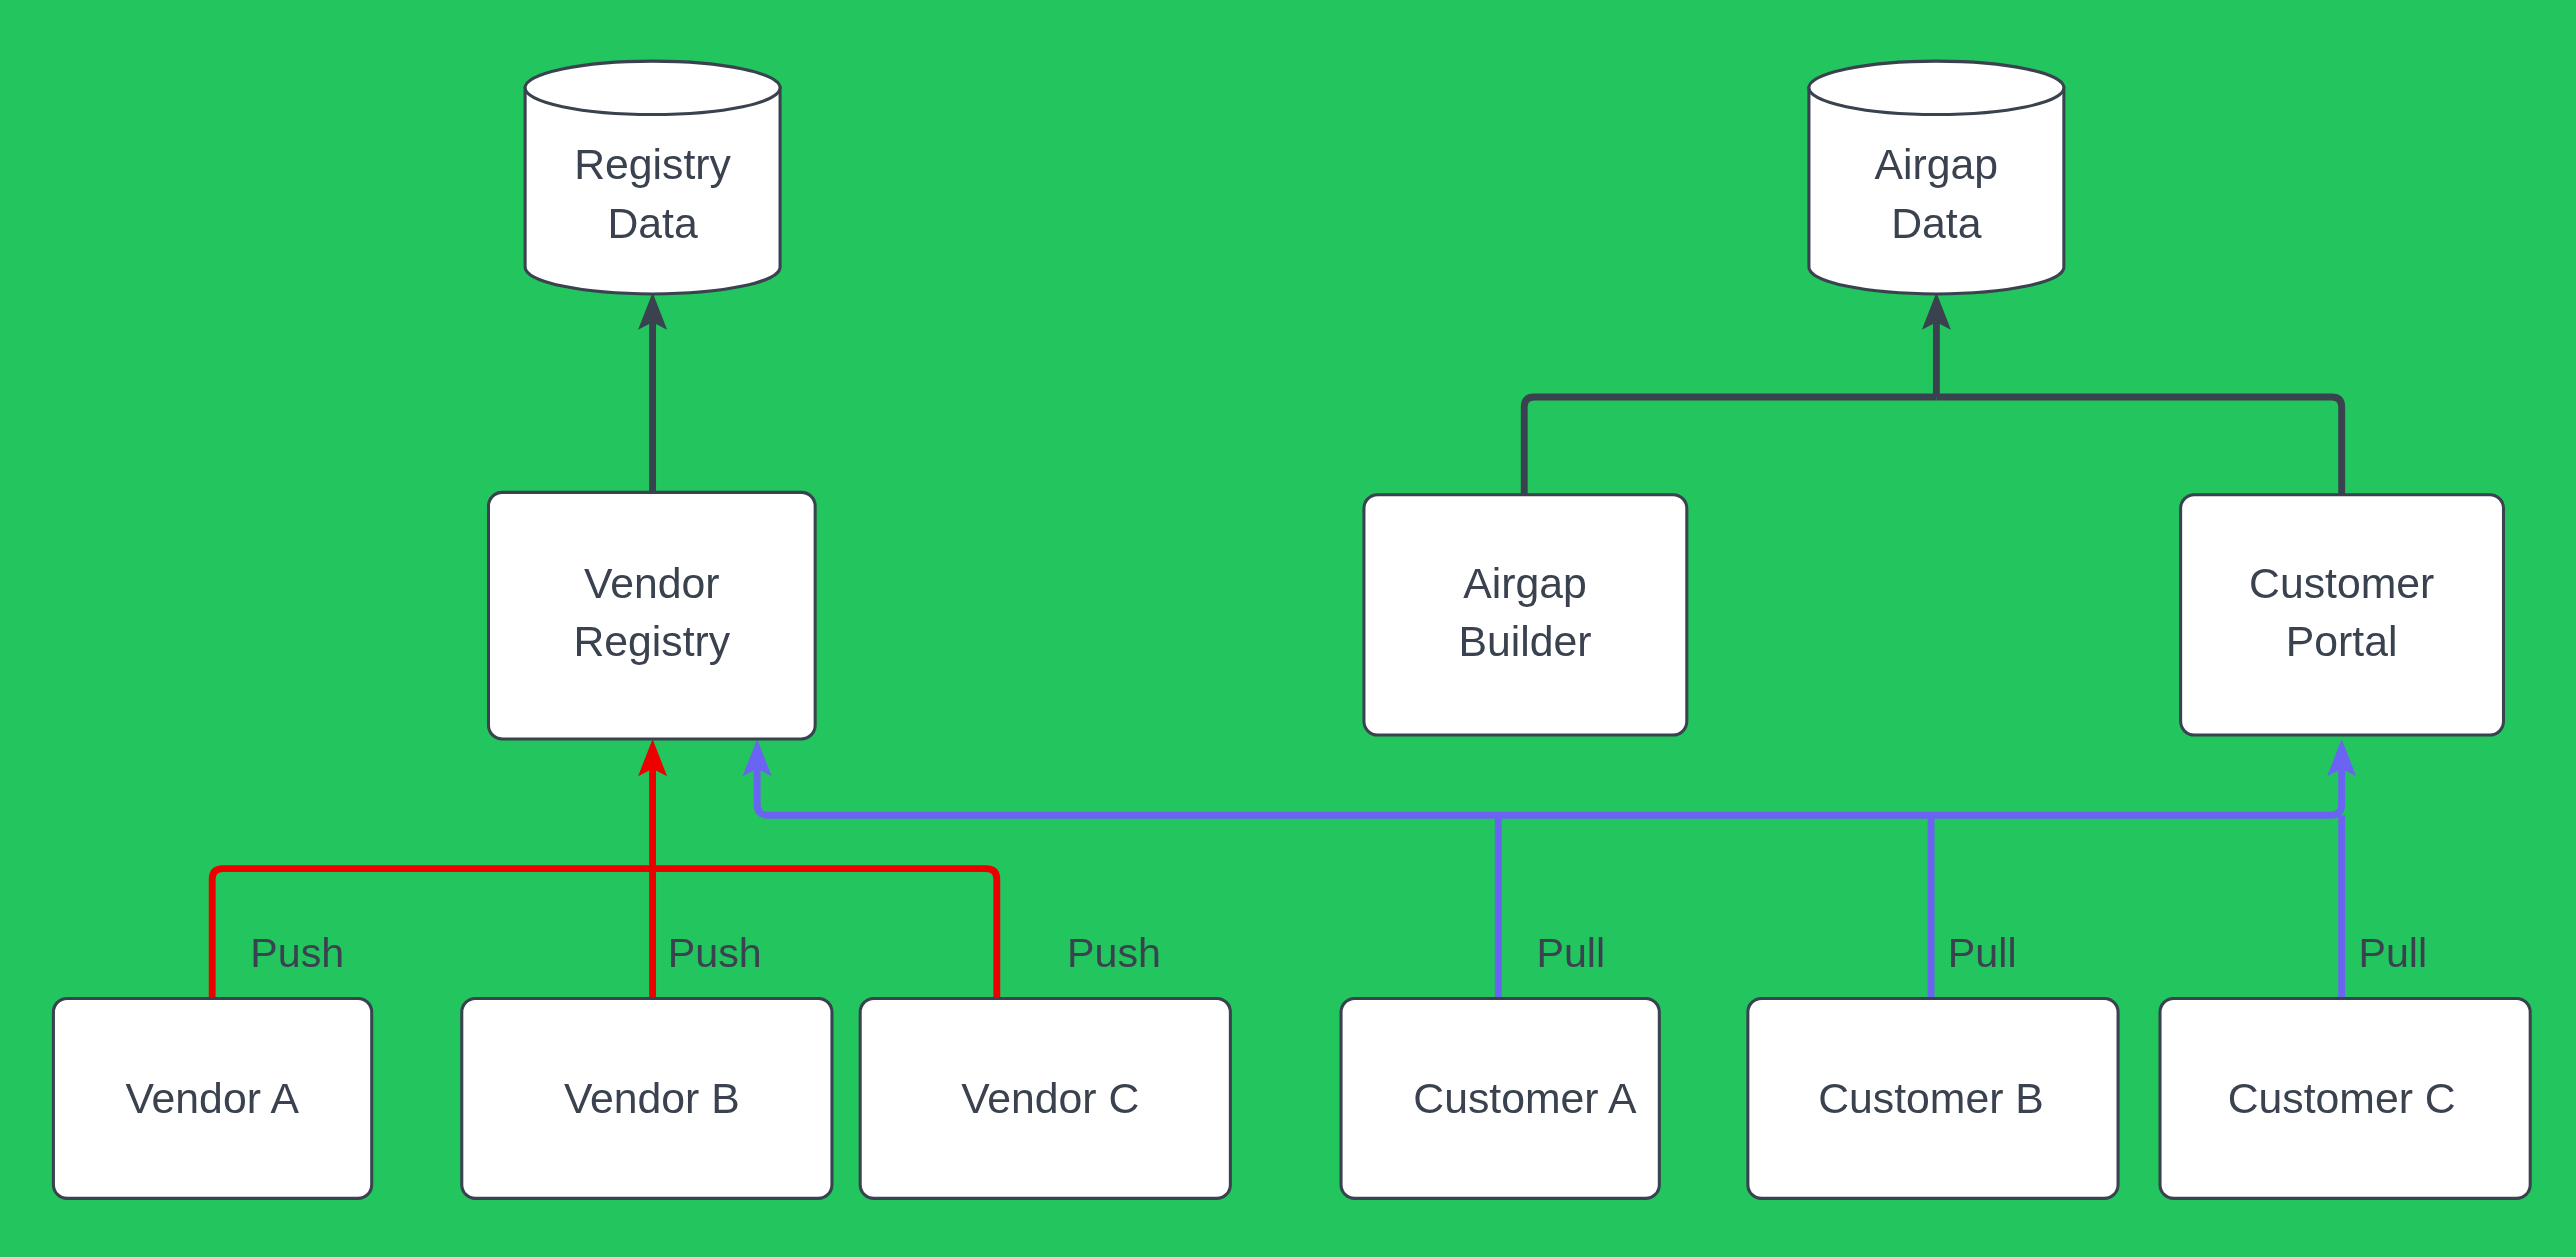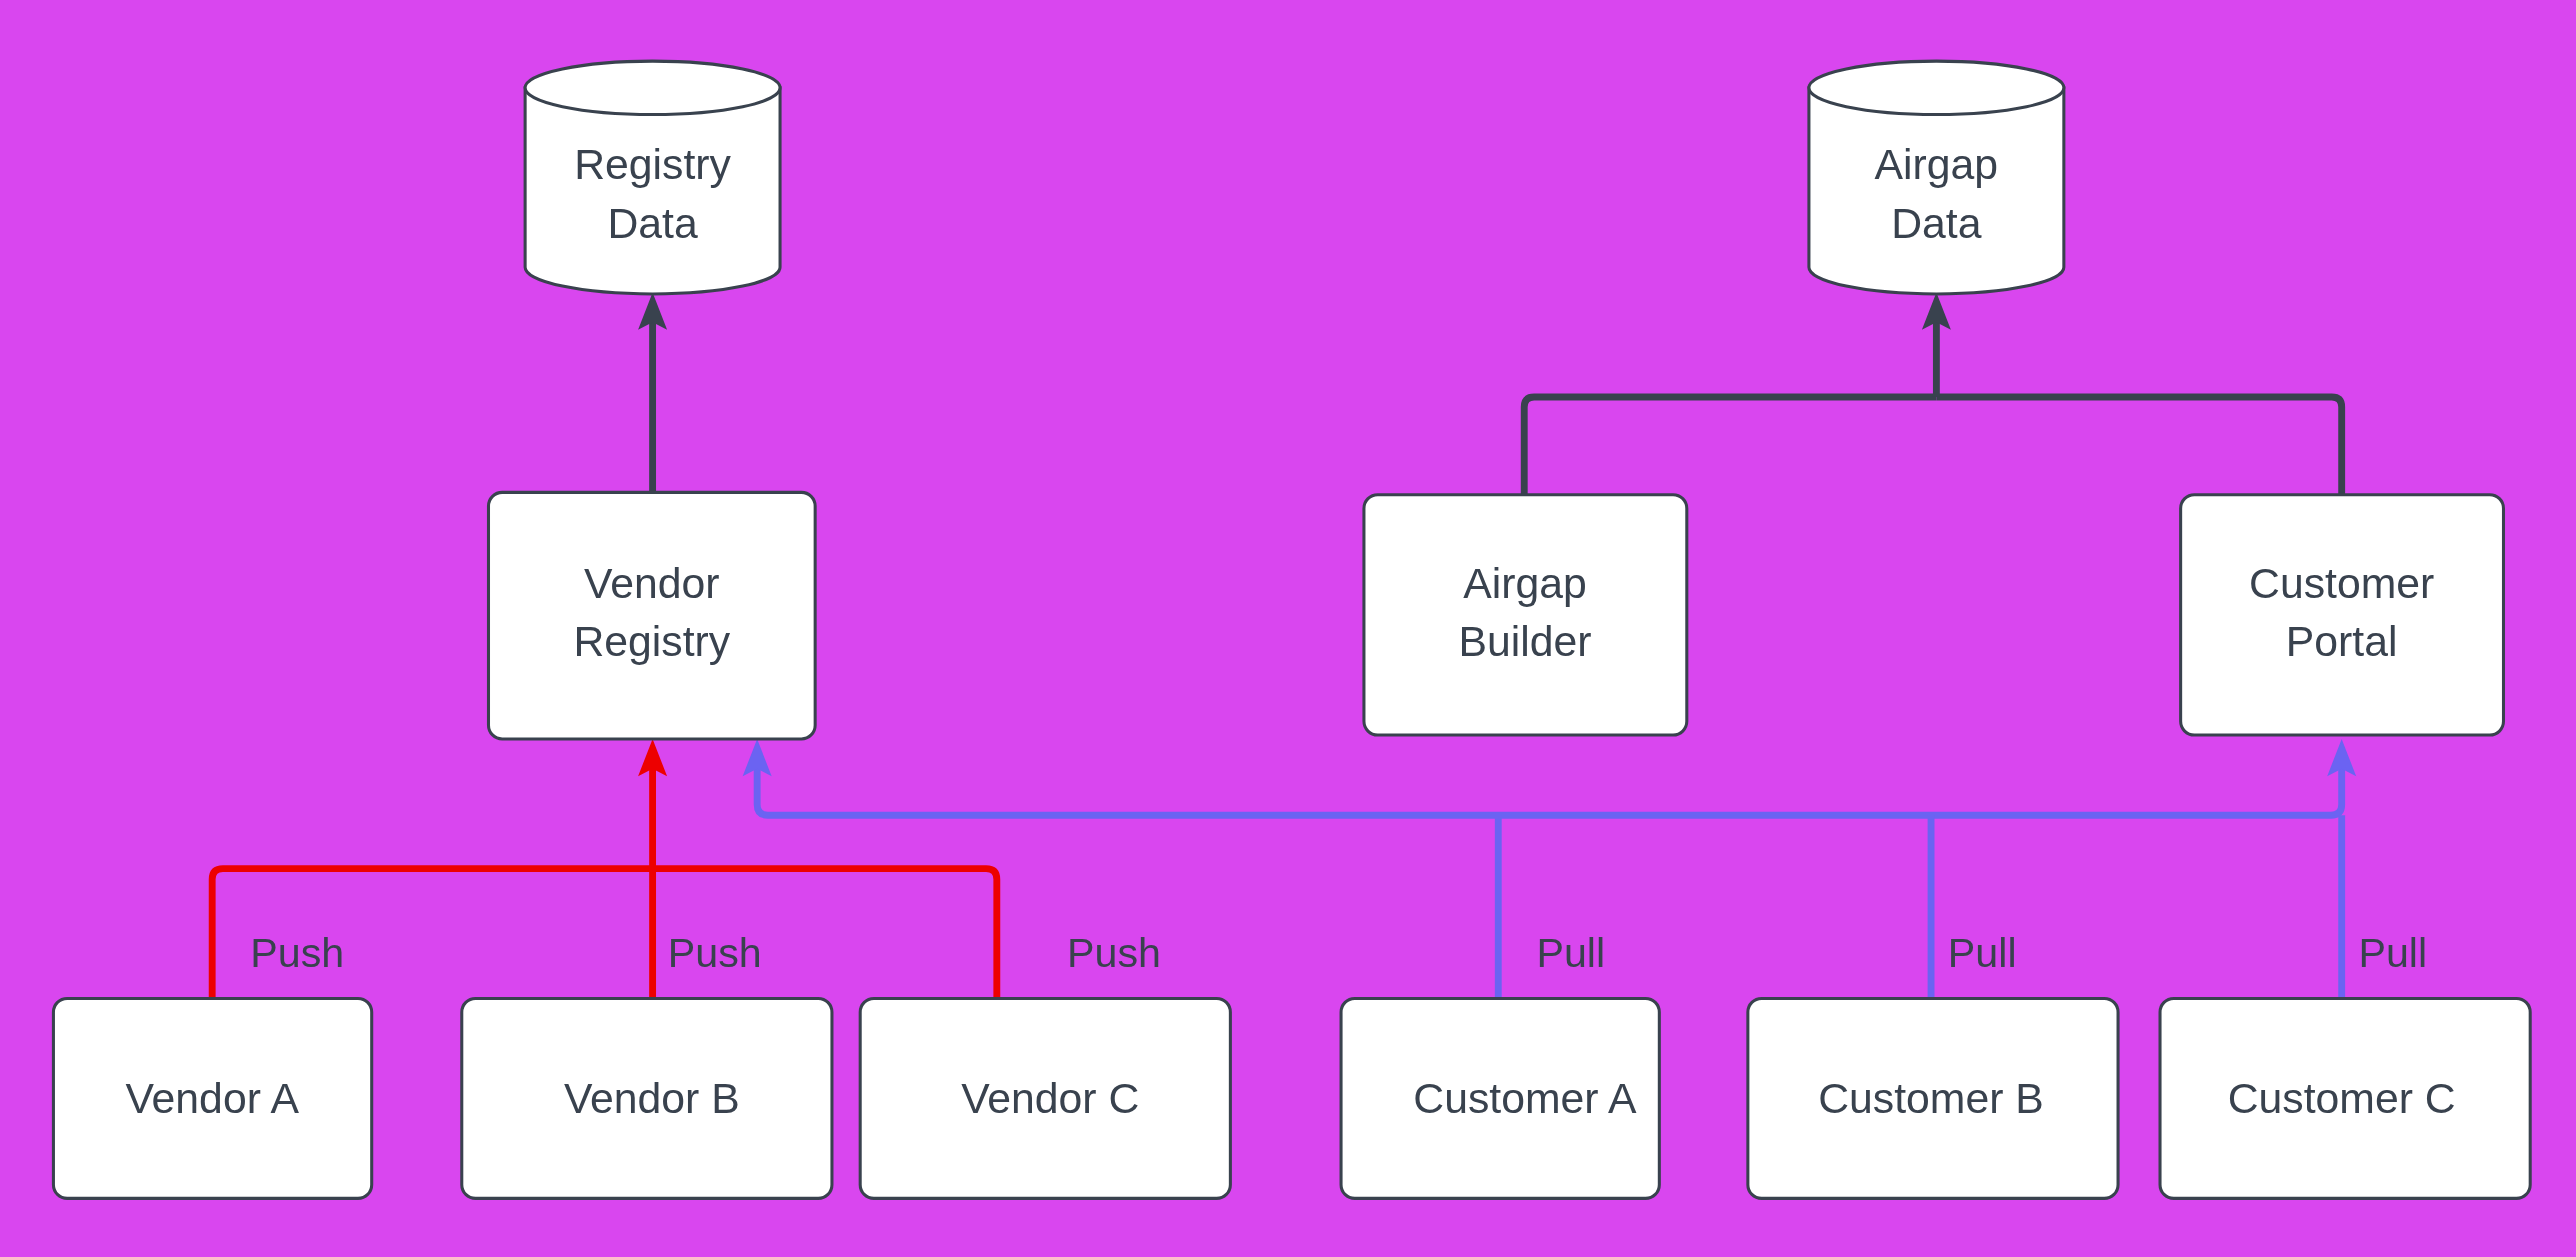--- a/index.html
+++ b/index.html
@@ -11,21 +11,21 @@
   body {
     width: 2576px;
     height: 1258px;
     overflow: hidden;
     font-family: "Liberation Sans", sans-serif;
   }
   #diagram-root {
     position: relative;
     width: 2576px;
     height: 1258px;
-    background: #d946ef;
+    background: #22c55e;
   }
   svg#diagram-svg {
     display: block;
     width: 2576px;
     height: 1258px;
   }
   .node-shape {
     fill: #ffffff;
     stroke: #39424e;
     stroke-width: 4;

